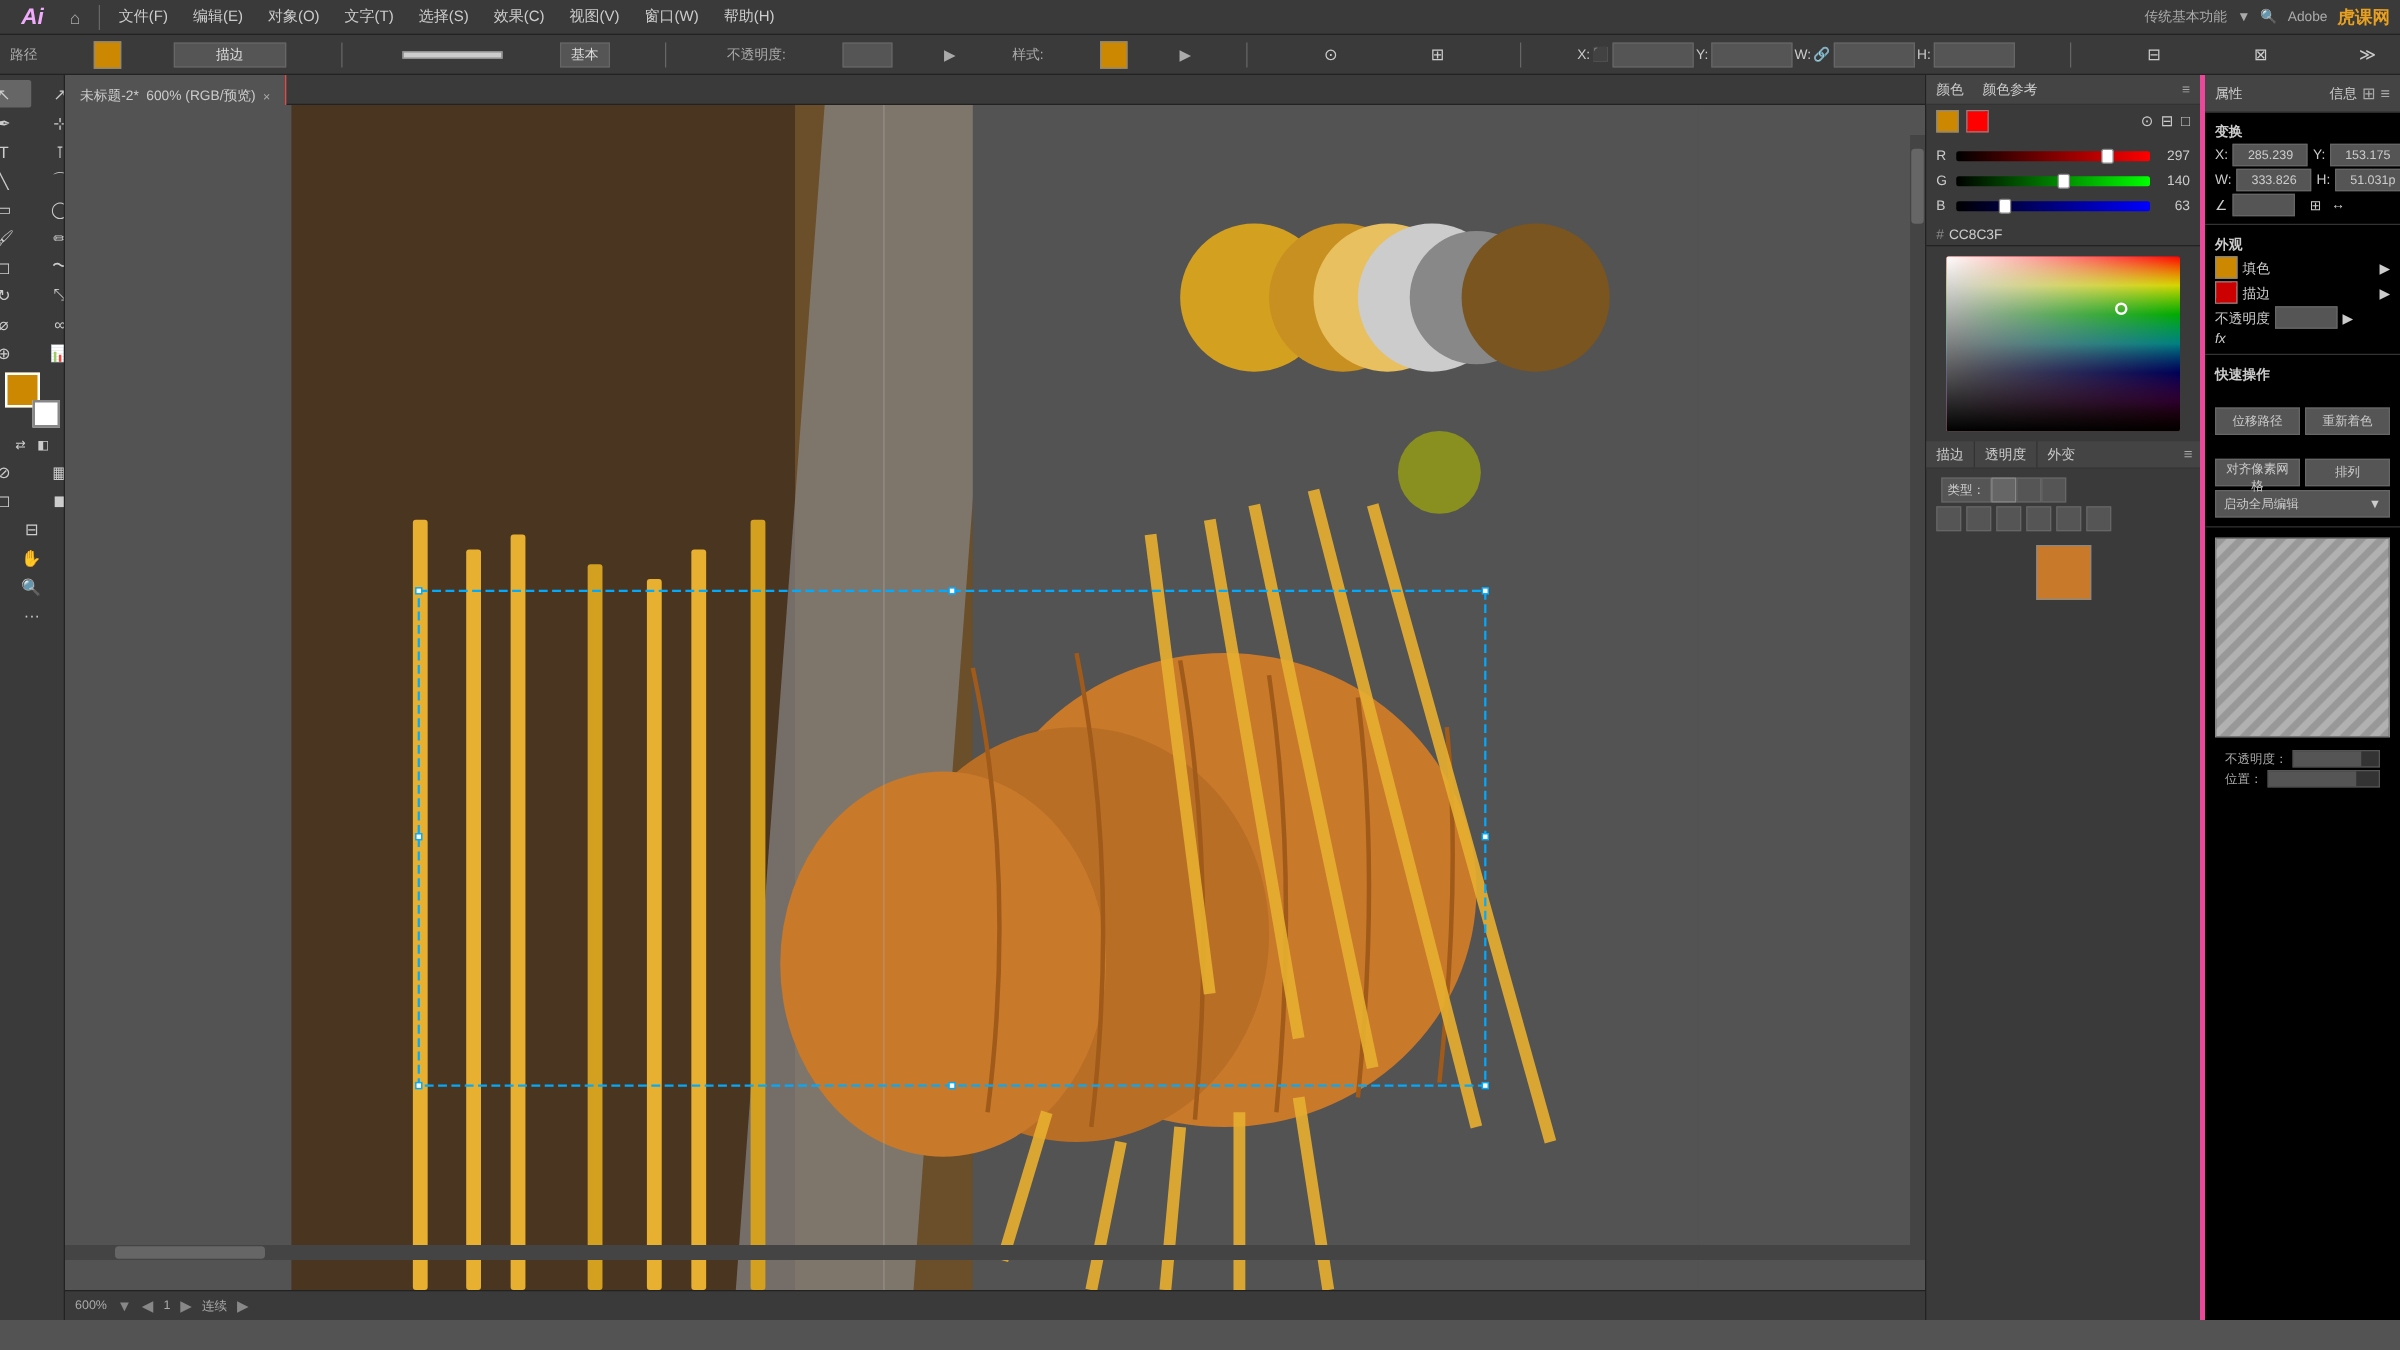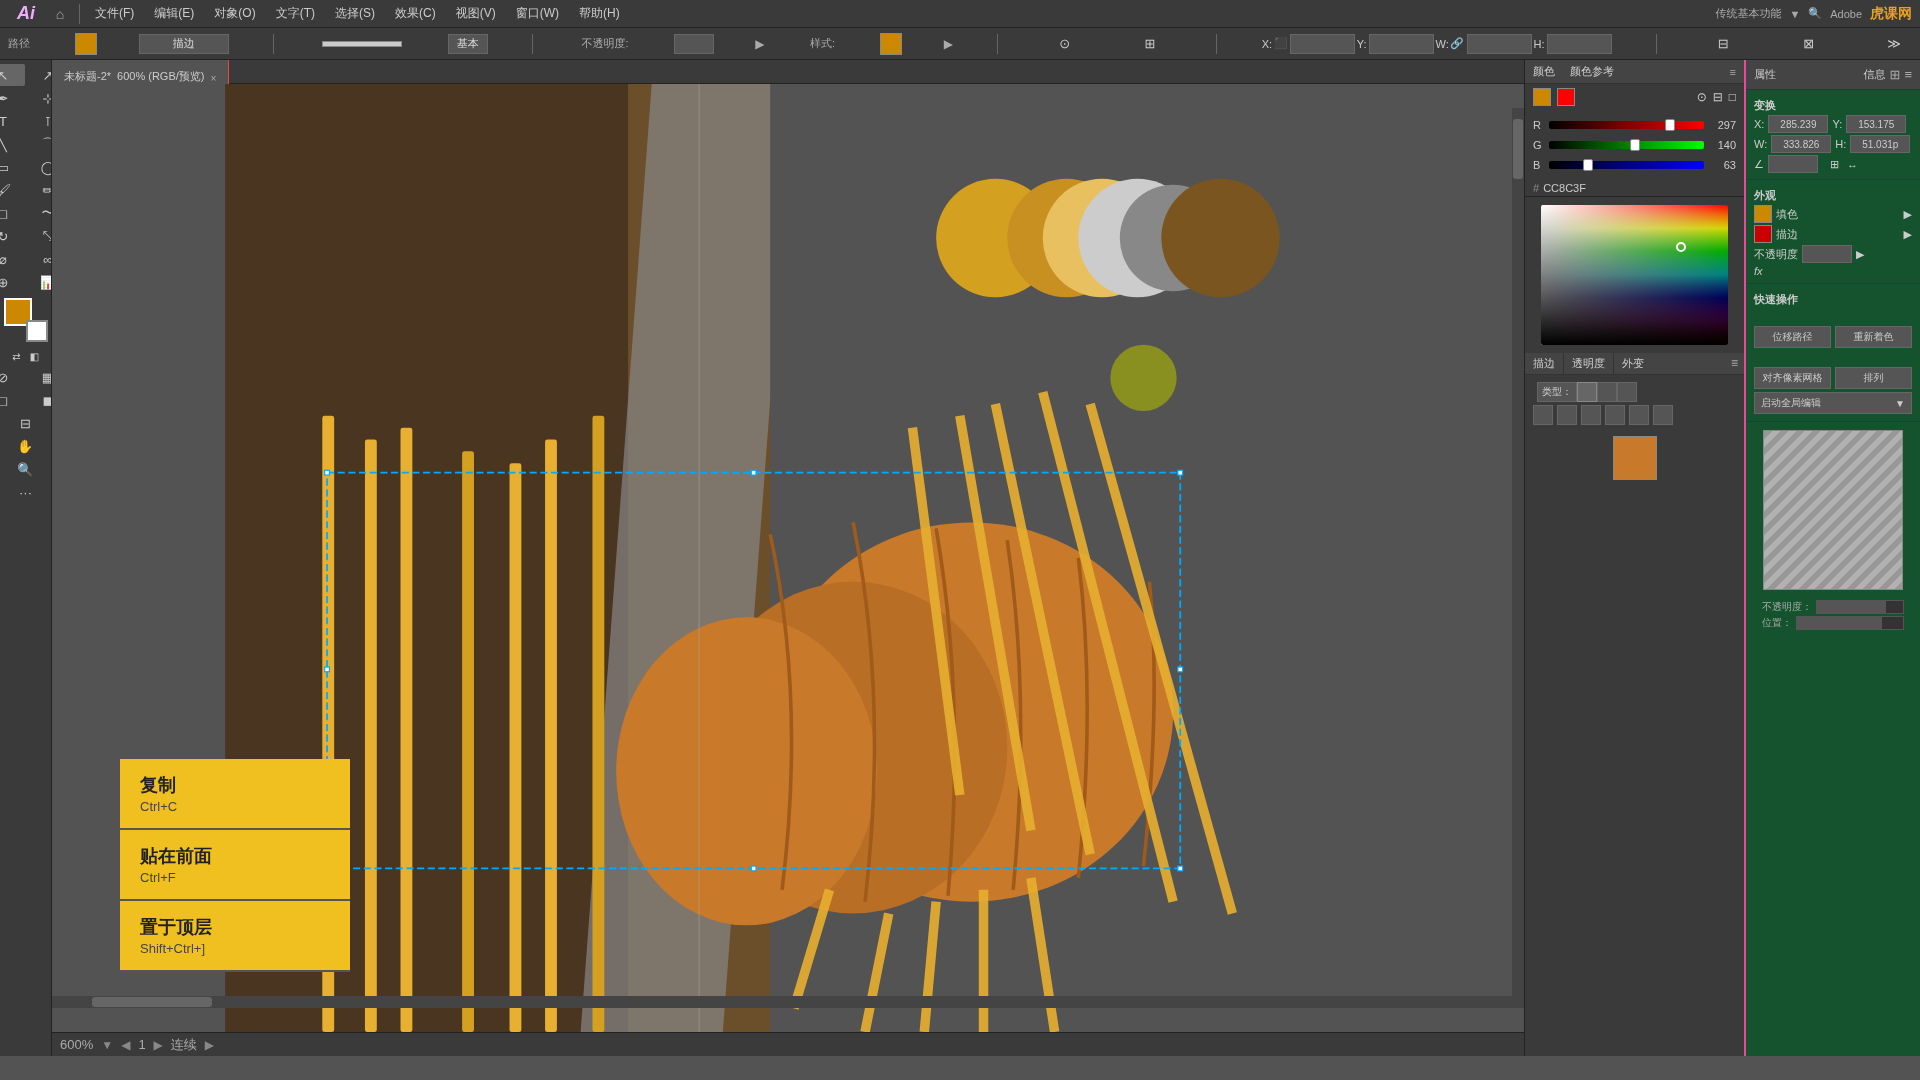--- a/index.html
+++ b/index.html
@@ -72,21 +72,21 @@
     }
     .ctx-item .ctx-title { font-size: 18px; font-weight: bold; color: #222; }
     .ctx-item .ctx-shortcut { font-size: 13px; color: #444; margin-top: 2px; }
 
     
     #status-bar {
       position: absolute; bottom: 0; left: 0; right: 0; height: 24px;
       background: #3a3a3a; border-top: 1px solid #222;
       display: flex; align-items: center; padding: 0 8px; gap: 8px;
     }
-    .status-item { font-size: 13px; color: #aaa; }
+    .status-item { font-size: 10px; color: #aaa; }
     .status-arrow { color: #888; }
 
     
     #right-panel {
       width: 220px; background: #3a3a3a; border-left: 1px solid #222;
       display: flex; flex-direction: column;
     }
 
     
     #color-panel { border-bottom: 1px solid #222; }
@@ -129,21 +129,21 @@
       background: linear-gradient(to bottom, transparent, black);
     }
     .spectrum-thumb {
       position: absolute; width: 10px; height: 10px; border: 2px solid white;
       border-radius: 50%; transform: translate(-50%, -50%);
       top: 30%; left: 75%;
     }
 
     
     #props-panel {
-      width: 176px; background: #14532d; border-left: 2px solid #ec4899;
+      width: 160px; background: #000000; border-left: 4px solid #ec4899;
       display: flex; flex-direction: column; overflow: hidden;
     }
     .props-section { padding: 4px 8px; border-bottom: 1px solid #333; }
     .props-section-title { font-size: 11px; color: #ccc; font-weight: bold; margin: 4px 0 2px; }
     .props-row { display: flex; align-items: center; gap: 4px; margin: 2px 0; font-size: 11px; color: #ccc; }
     .props-input { width: 60px; height: 18px; background: #555; border: 1px solid #666; color: #ccc; font-size: 10px; text-align: center; }
     .props-btn { height: 22px; background: #555; border: 1px solid #666; color: #ccc; font-size: 10px; padding: 0 6px; cursor: pointer; flex: 1; }
     .props-swatch { width: 18px; height: 18px; border: 1px solid #888; }
 
     
@@ -362,34 +362,20 @@
         <rect x="444" y="326" width="4" height="4" fill="white" stroke="#00aaff" stroke-width="1"></rect>
         <rect x="804" y="326" width="4" height="4" fill="white" stroke="#00aaff" stroke-width="1"></rect>
         <rect x="84" y="492" width="4" height="4" fill="white" stroke="#00aaff" stroke-width="1"></rect>
         <rect x="804" y="492" width="4" height="4" fill="white" stroke="#00aaff" stroke-width="1"></rect>
         <rect x="84" y="660" width="4" height="4" fill="white" stroke="#00aaff" stroke-width="1"></rect>
         <rect x="444" y="660" width="4" height="4" fill="white" stroke="#00aaff" stroke-width="1"></rect>
         <rect x="804" y="660" width="4" height="4" fill="white" stroke="#00aaff" stroke-width="1"></rect>
       </svg>
 
       
-      <div id="context-menu">
-        <div class="ctx-item">
-          <div class="ctx-title">复制</div>
-          <div class="ctx-shortcut">Ctrl+C</div>
-        </div>
-        <div class="ctx-item">
-          <div class="ctx-title">贴在前面</div>
-          <div class="ctx-shortcut">Ctrl+F</div>
-        </div>
-        <div class="ctx-item">
-          <div class="ctx-title">置于顶层</div>
-          <div class="ctx-shortcut">Shift+Ctrl+]</div>
-        </div>
-      </div>
 
       
       <div id="vscroll">
         <div id="vscroll-thumb"></div>
       </div>
       
       <div id="hscroll">
         <div id="hscroll-thumb"></div>
       </div>
     </div>

